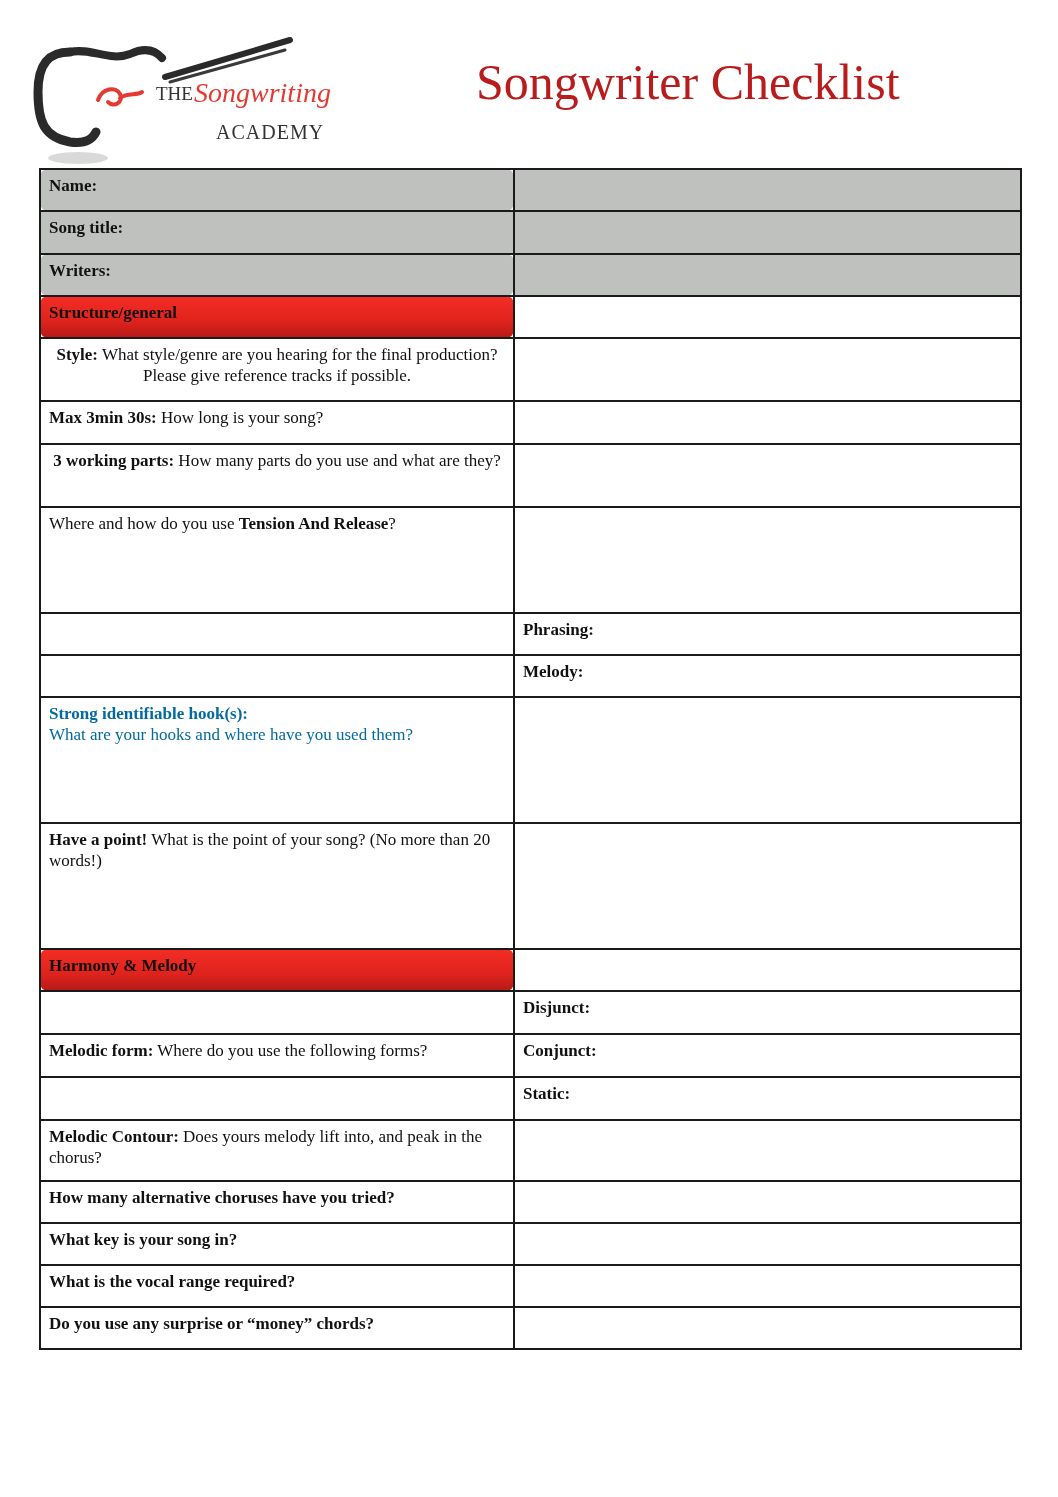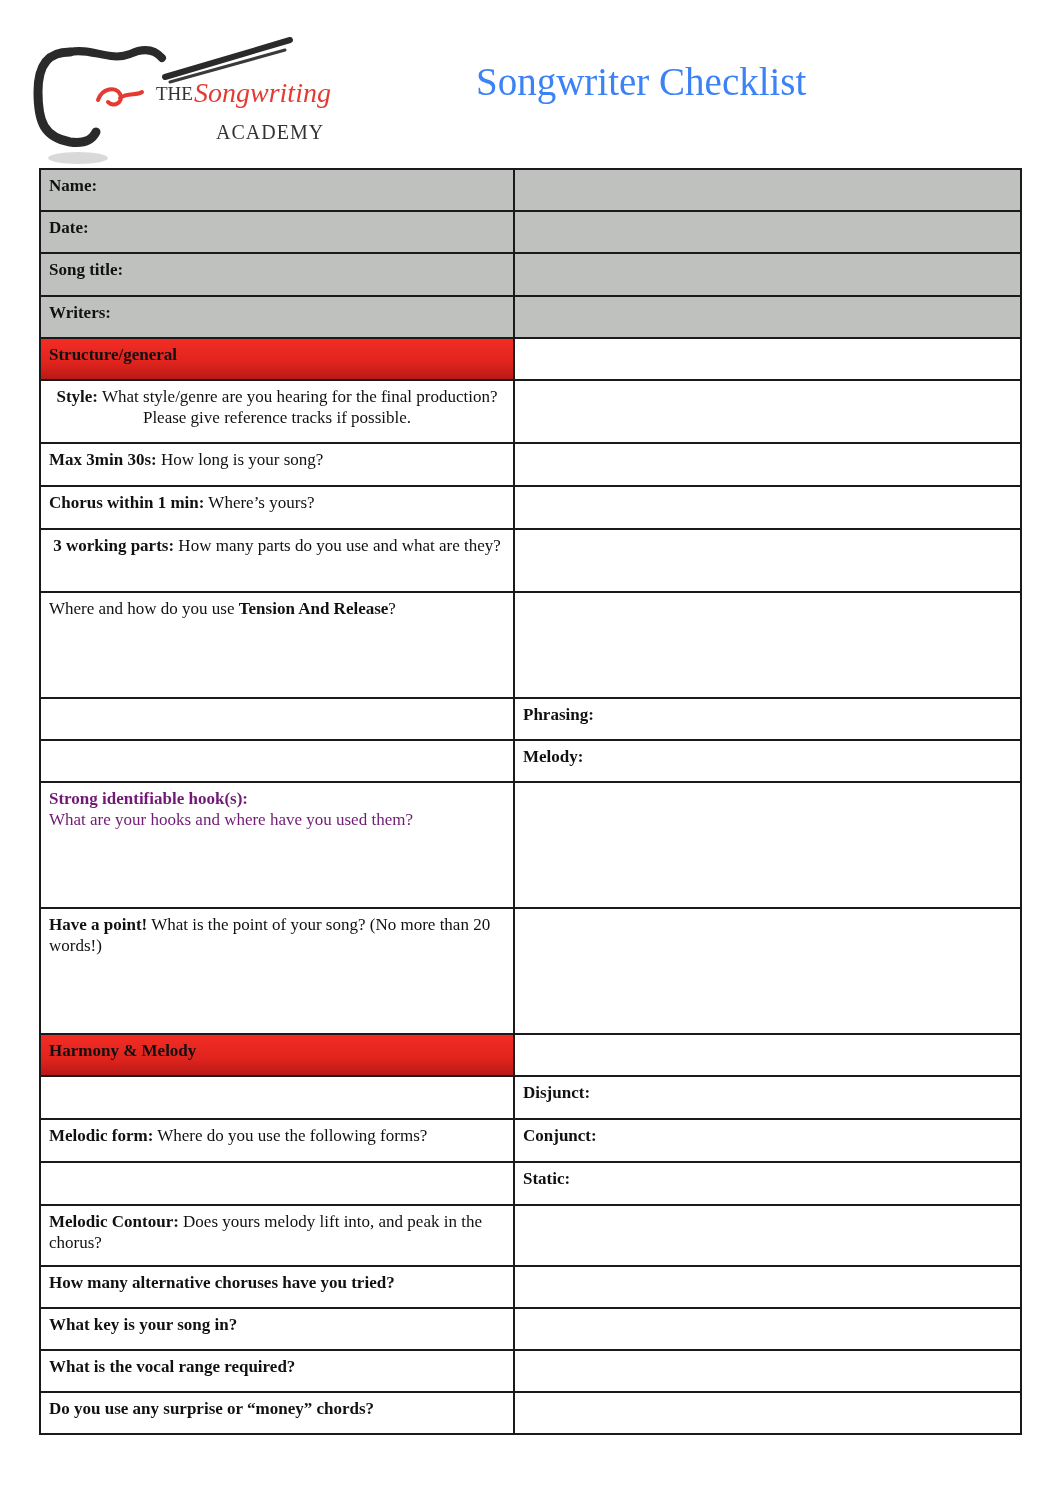--- a/index.html
+++ b/index.html
@@ -1,27 +1,27 @@
 <!DOCTYPE html>
 <html><head>
 <meta charset="utf-8">
 <style>
   html, body { margin:0; padding:0; background:#ffffff; }
   body { width:1058px; height:1497px; position:relative; overflow:hidden; font-family:"Liberation Serif", "DejaVu Serif", serif; color:#111; }
   .logo { position:absolute; left:30px; top:32px; width:320px; height:140px; }
-  .title { position:absolute; left:476px; top:52px; font-size:39px; line-height:60px; font-family:"Liberation Serif", serif; color:#3b82f6; white-space:nowrap; }
+  .title { position:absolute; left:476px; top:52px; font-size:50px; line-height:60px; font-family:"Liberation Serif", serif; color:#b91c1c; white-space:nowrap; }
   table.checklist { position:absolute; left:39px; top:168px; width:981px; border-collapse:collapse; table-layout:fixed; }
   table.checklist td { border:2px solid #1a1a1a; padding:5px 8px 0 8px; vertical-align:top; font-size:17px; line-height:21px; }
   col.c1 { width:474px; }
   col.c2 { width:507px; }
   tr.grey td { background:#bfc1bf; }
   td.section { background:linear-gradient(to bottom, #f22d25 0%, #e0231d 60%, #b81a17 100%); font-weight:bold; }
   b { font-weight:bold; }
-  .red { color:#701a75; }
-  .h41 { height:35px; }
+  .red { color:#0369a1; }
+  .h41 { height:35px;border-radius:8px; }
   .h42 { height:36px; }
   .h61 { height:56px;text-align:center; }
   .h104 { height:99px; }
   .h125 { height:119px; }
   .h59 { height:54px;margin-left:32px; }
 </style>
 </head>
 <body>
 
 <div class="logo">
@@ -44,45 +44,37 @@
   <colgroup>
       <col class="c1">
       <col class="c2">
     </colgroup>
   <tbody>
     <tr class="grey h41">
       <td class="h41"><b>Name:</b></td>
       <td></td>
     </tr>
     <tr class="grey">
-      <td class="h41"><b>Date:</b></td>
-      <td></td>
-    </tr>
-    <tr class="grey">
       <td class="h42"><b>Song title:</b></td>
       <td></td>
     </tr>
     <tr class="grey">
       <td class="h41"><b>Writers:</b></td>
       <td></td>
     </tr>
     <tr>
       <td class="section h41">Structure/general</td>
       <td></td>
     </tr>
     <tr>
       <td class="h61"><b>Style:</b><span> What style/genre are you hearing for the final production? Please give reference tracks if possible.</span></td>
       <td></td>
     </tr>
     <tr>
       <td class="h42"><b>Max 3min 30s:</b><span> How long is your song?</span></td>
-      <td></td>
-    </tr>
-    <tr>
-      <td class="h42"><b>Chorus within 1 min:</b><span> Where’s yours?</span></td>
       <td></td>
     </tr>
     <tr>
       <td class="h61"><b>3 working parts:</b><span> How many parts do you use and what are they?</span></td>
       <td></td>
     </tr>
     <tr>
       <td class="h104"><span>Where and how do you use </span><b>Tension And Release</b><span>?</span></td>
       <td></td>
     </tr>

